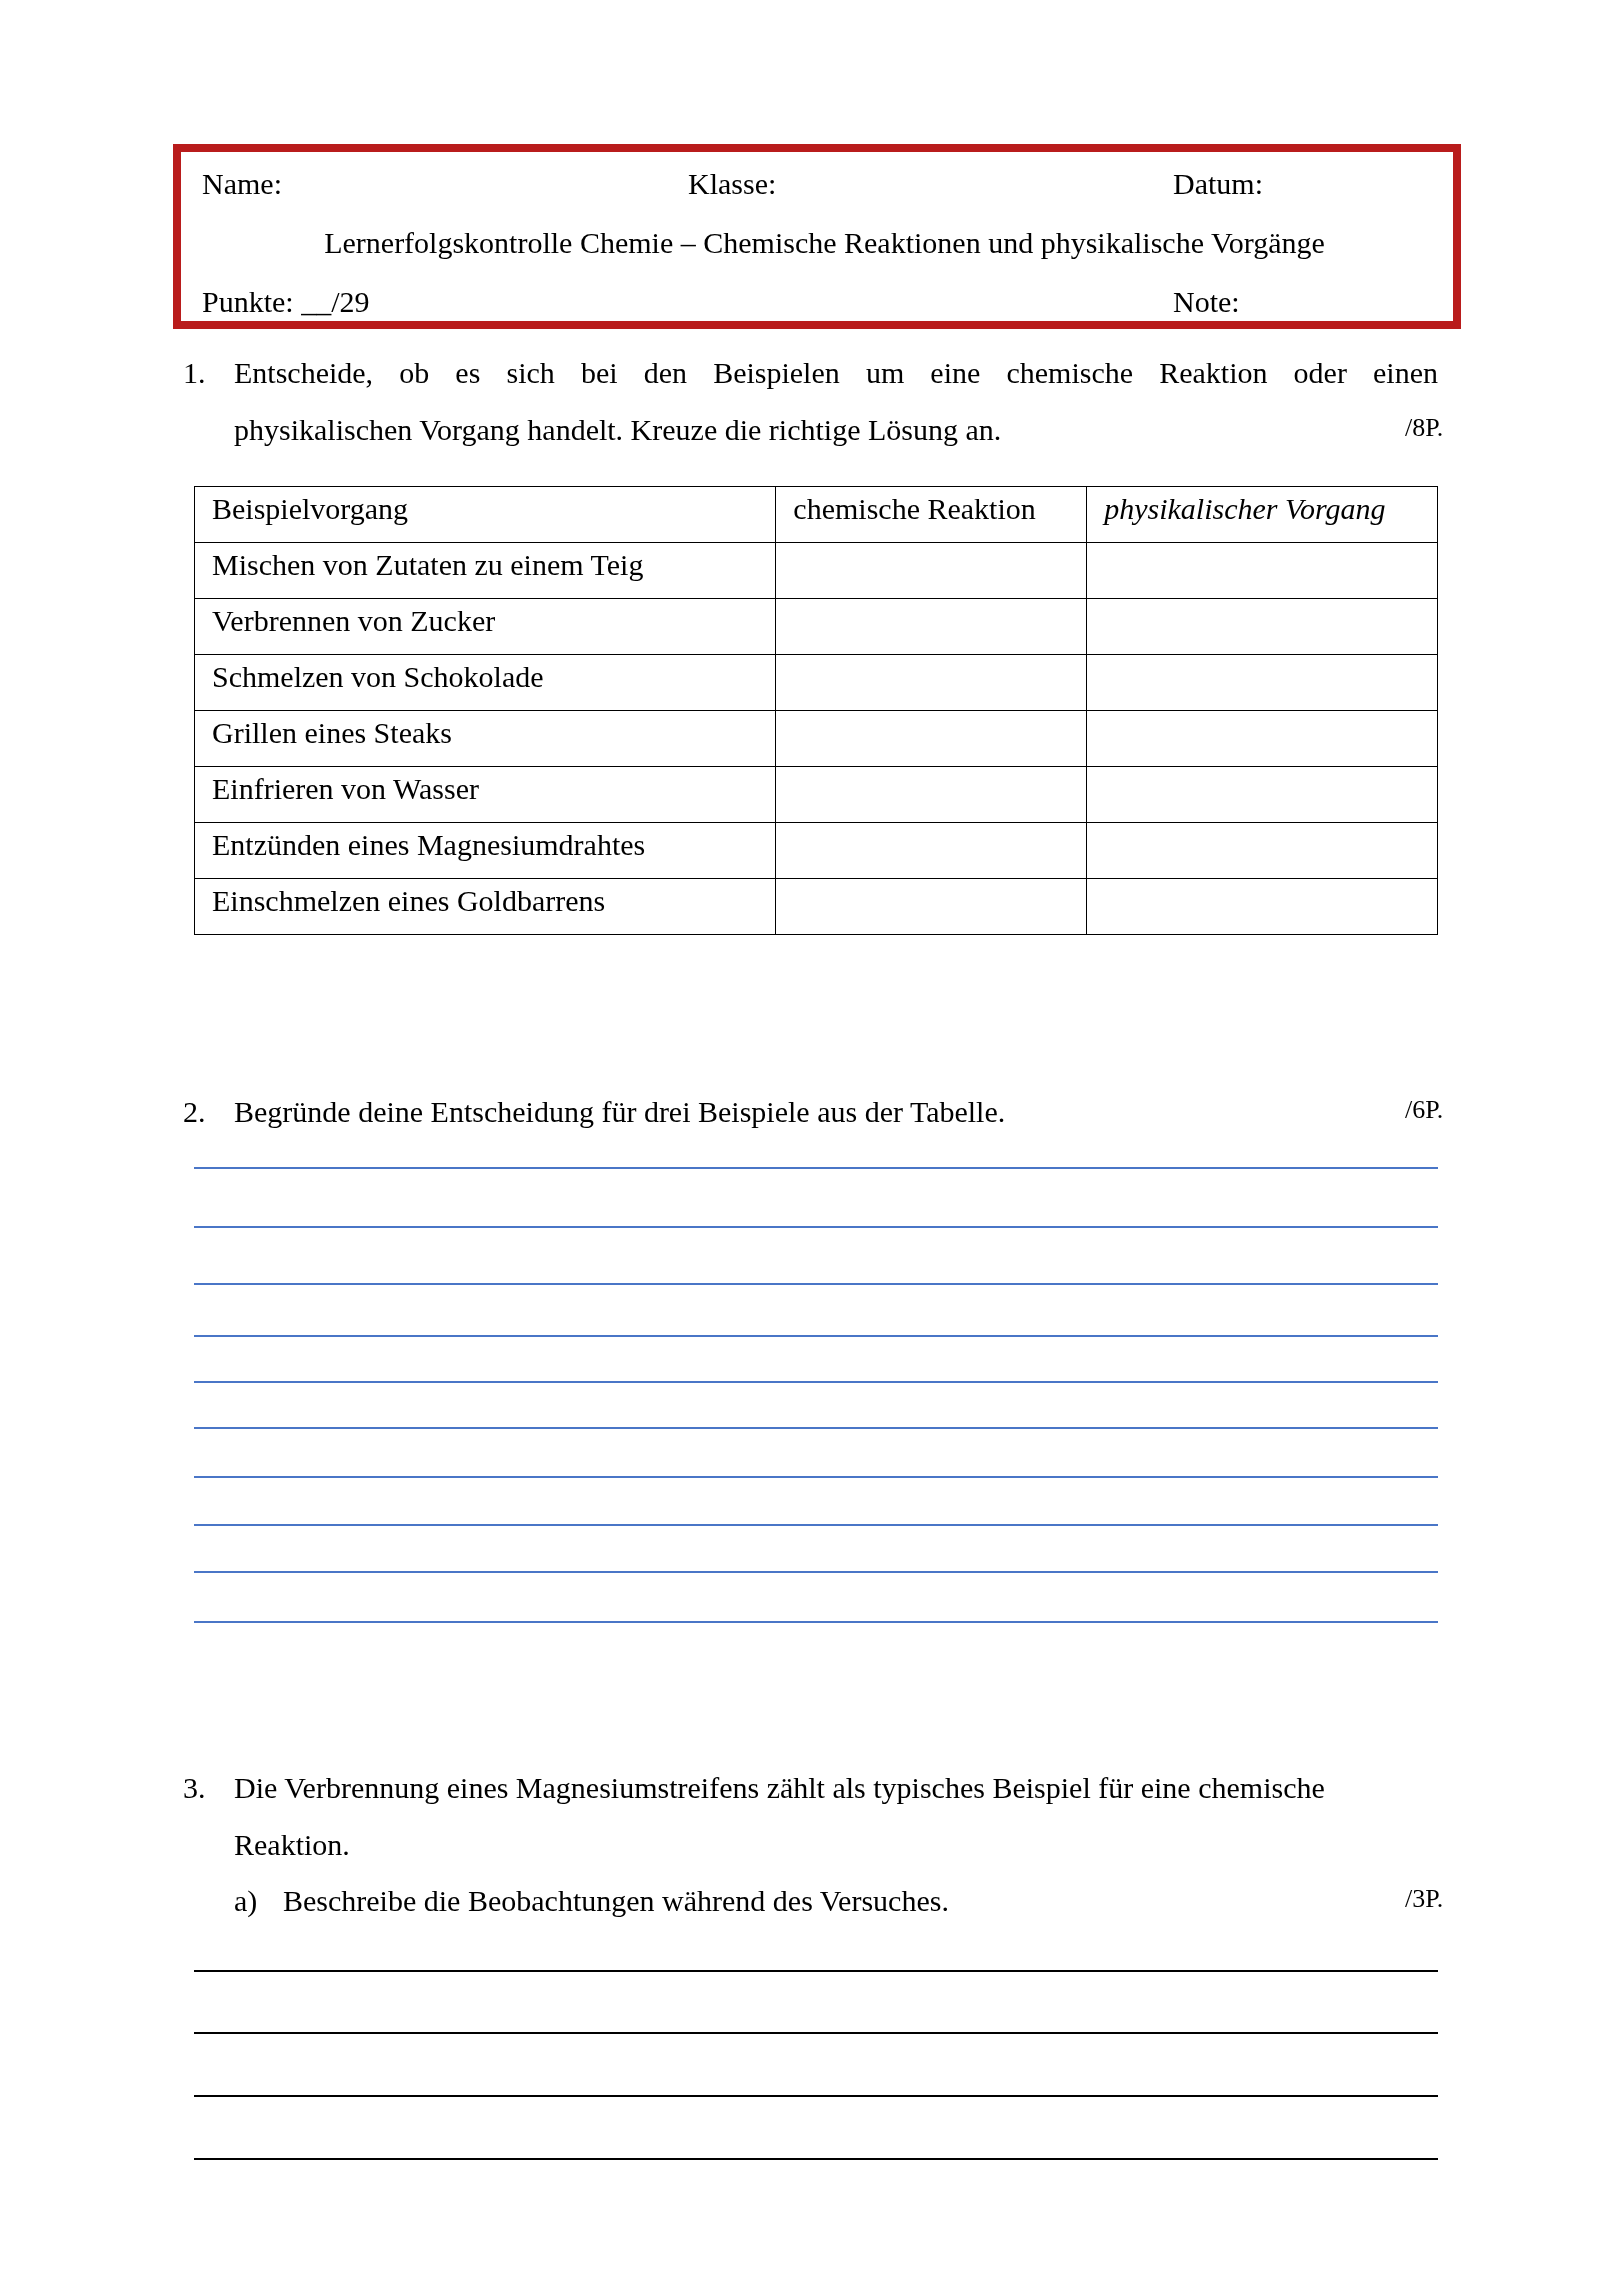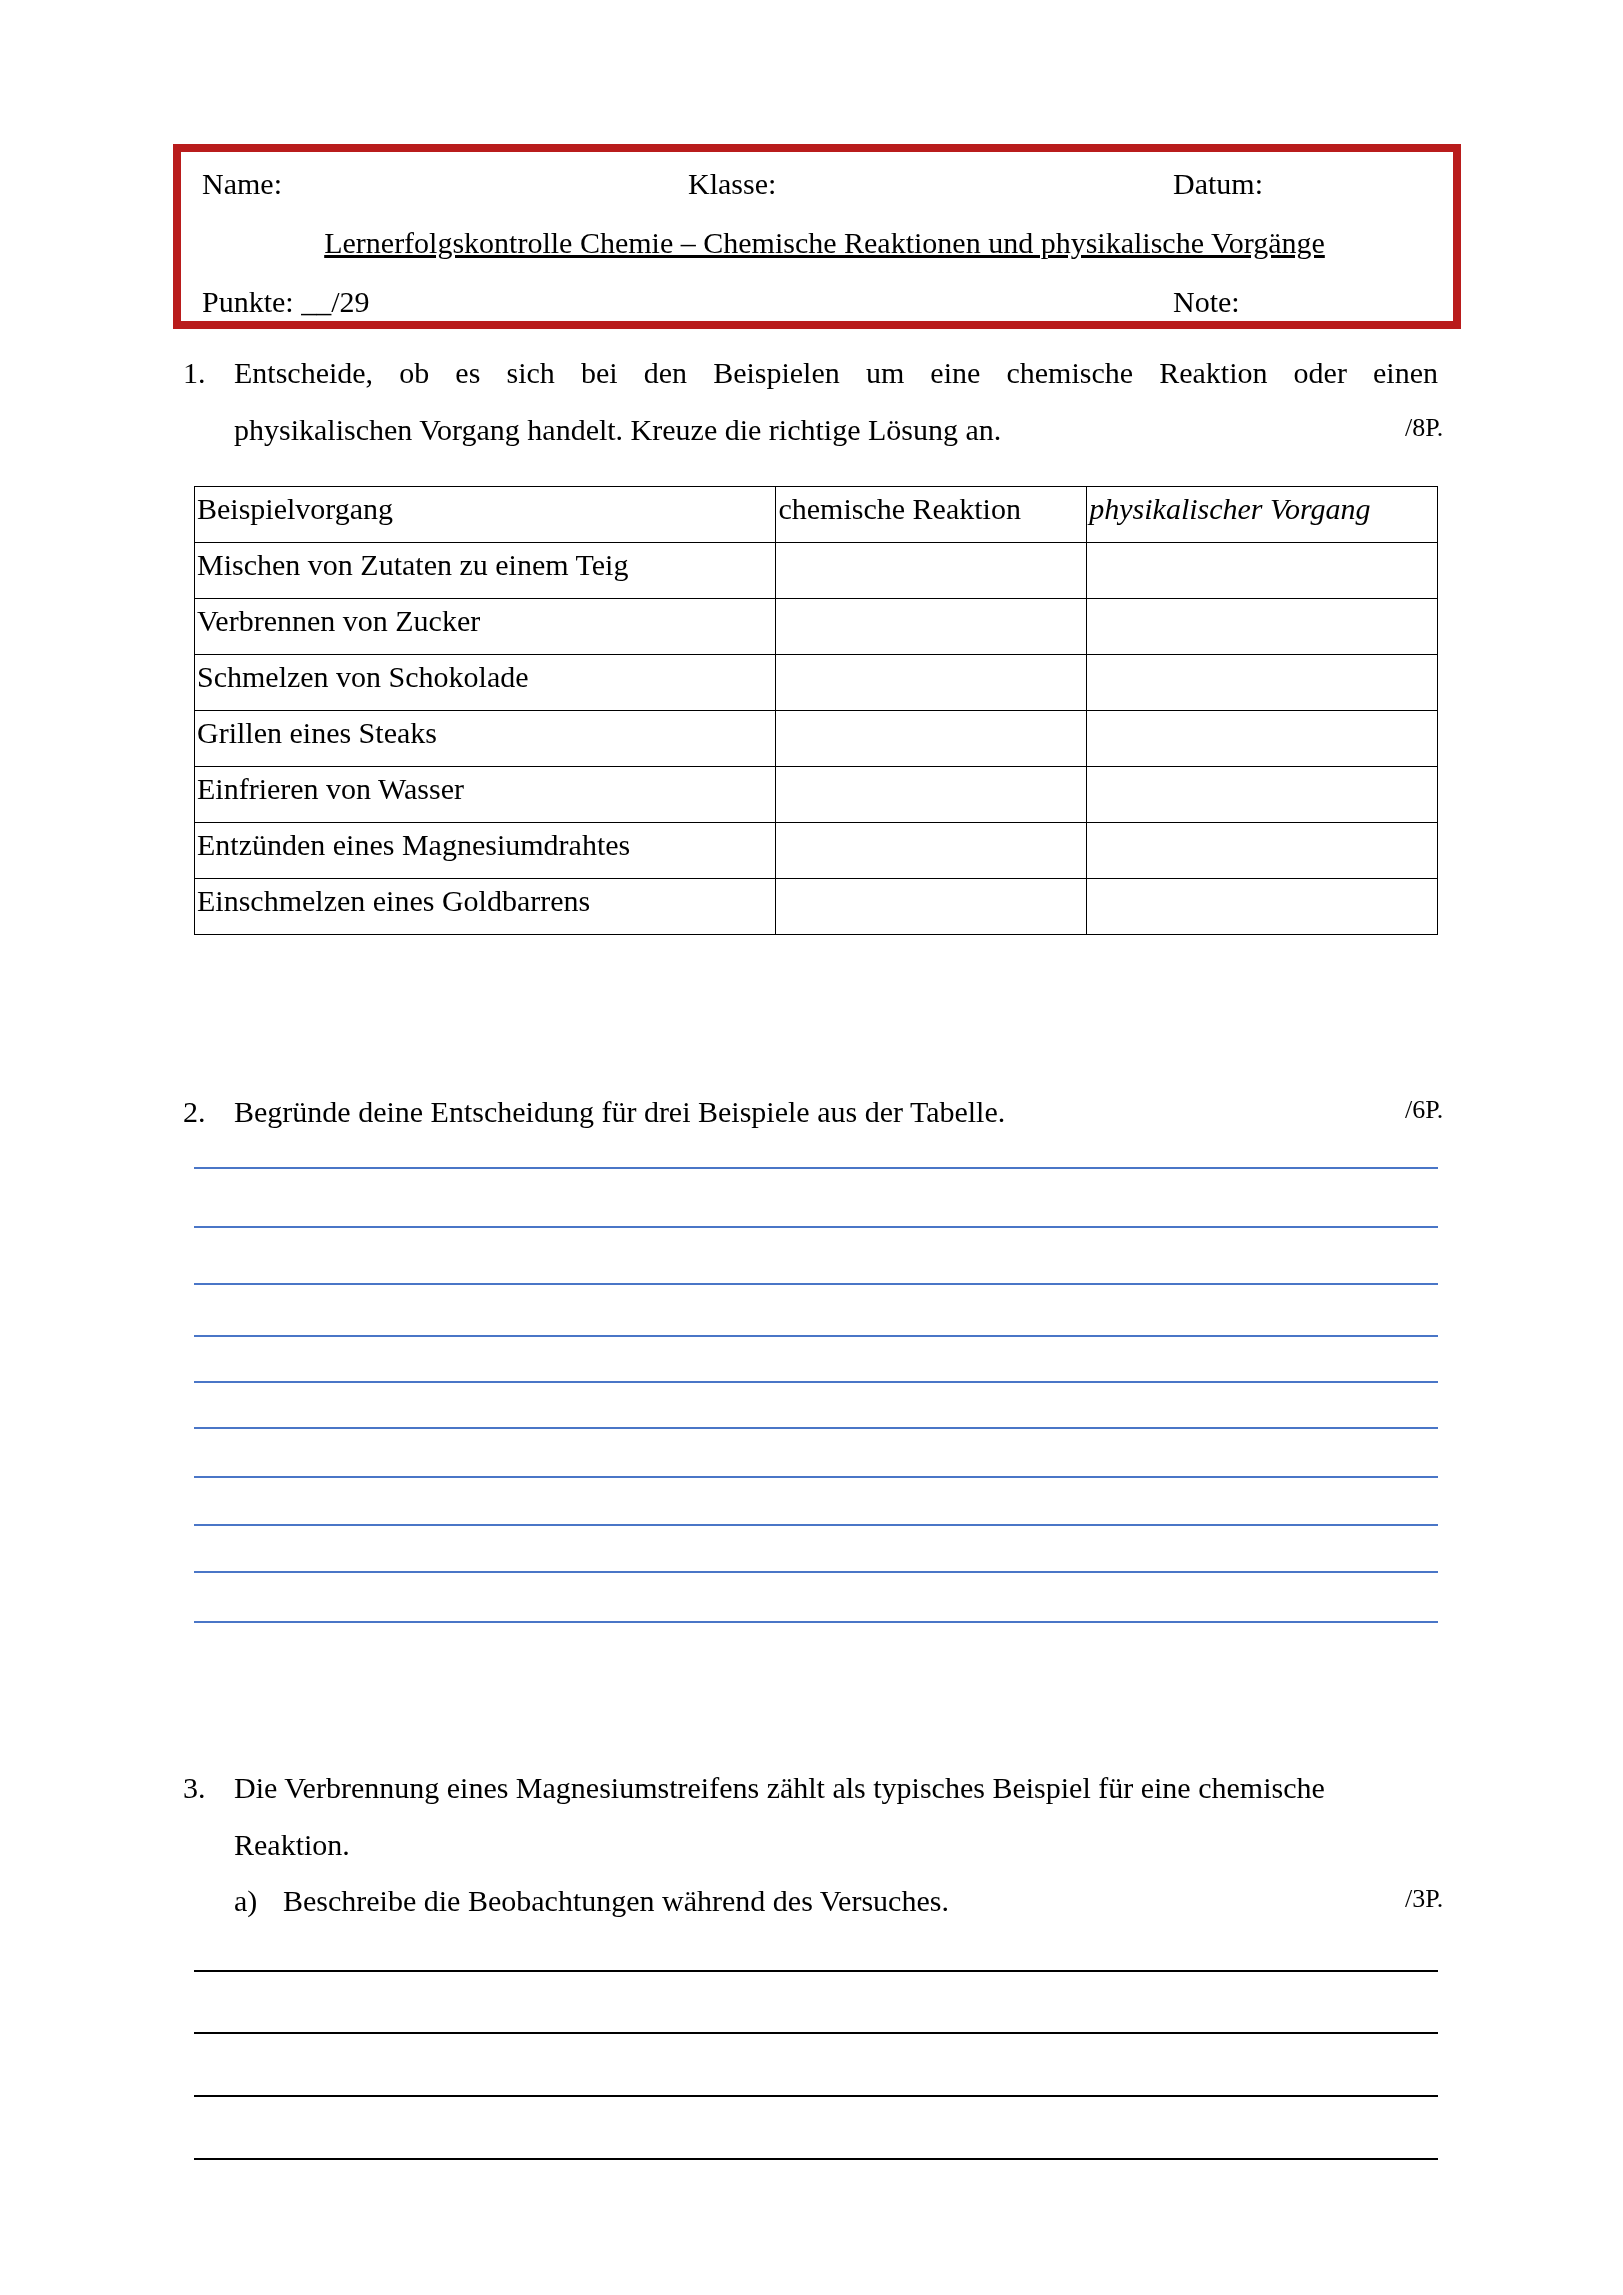--- a/index.html
+++ b/index.html
@@ -12,36 +12,36 @@
   .txt { font-size: 30px; line-height: 1; white-space: nowrap; }
 
   
   #header-box {
     left: 173px; top: 144px; width: 1288px; height: 185px;
     border: 8px solid #b91c1c; box-sizing: border-box;
   }
   .hdr-name  { left: 21px;  top: 17px; }
   .hdr-class { left: 507px; top: 17px; }
   .hdr-date  { left: 992px; top: 17px; }
-  .hdr-title { left: 0; width: 100%; text-align: center; top: 76px; padding-left: 15px; box-sizing: border-box; text-decoration: underline; }
+  .hdr-title { left: 0; width: 100%; text-align: center; top: 76px; padding-left: 15px; box-sizing: border-box; }
   .hdr-points { left: 21px; top: 135px; }
   .hdr-grade { left: 992px; top: 135px; }
 
   
   .task-num { font-size: 30px; }
   .points { font-size: 26px; margin-left: 48px; }
 
   
   #table {
     left: 194px; top: 486px; width: 1244px;
     border-collapse: collapse;
   }
   #table td {
     border: 1.3px solid #000;
-    height: 56px; padding: 0 2px; vertical-align: top;
+    height: 56px; padding: 0 17px; vertical-align: top;
     font-size: 30px; line-height: 1; padding-top: 6.5px; box-sizing: border-box;
     white-space: nowrap;
   }
   #table td.c1 { width: 582px; }
   #table td.c2 { width: 311px; }
   #table td.c3 { width: 351px; font-style: italic; }
 
   .blue-line { left: 194px; width: 1244px; height: 2px; background: #4a76c7; }
   .black-line { left: 194px; width: 1244px; height: 2px; background: #000; }
 </style>

